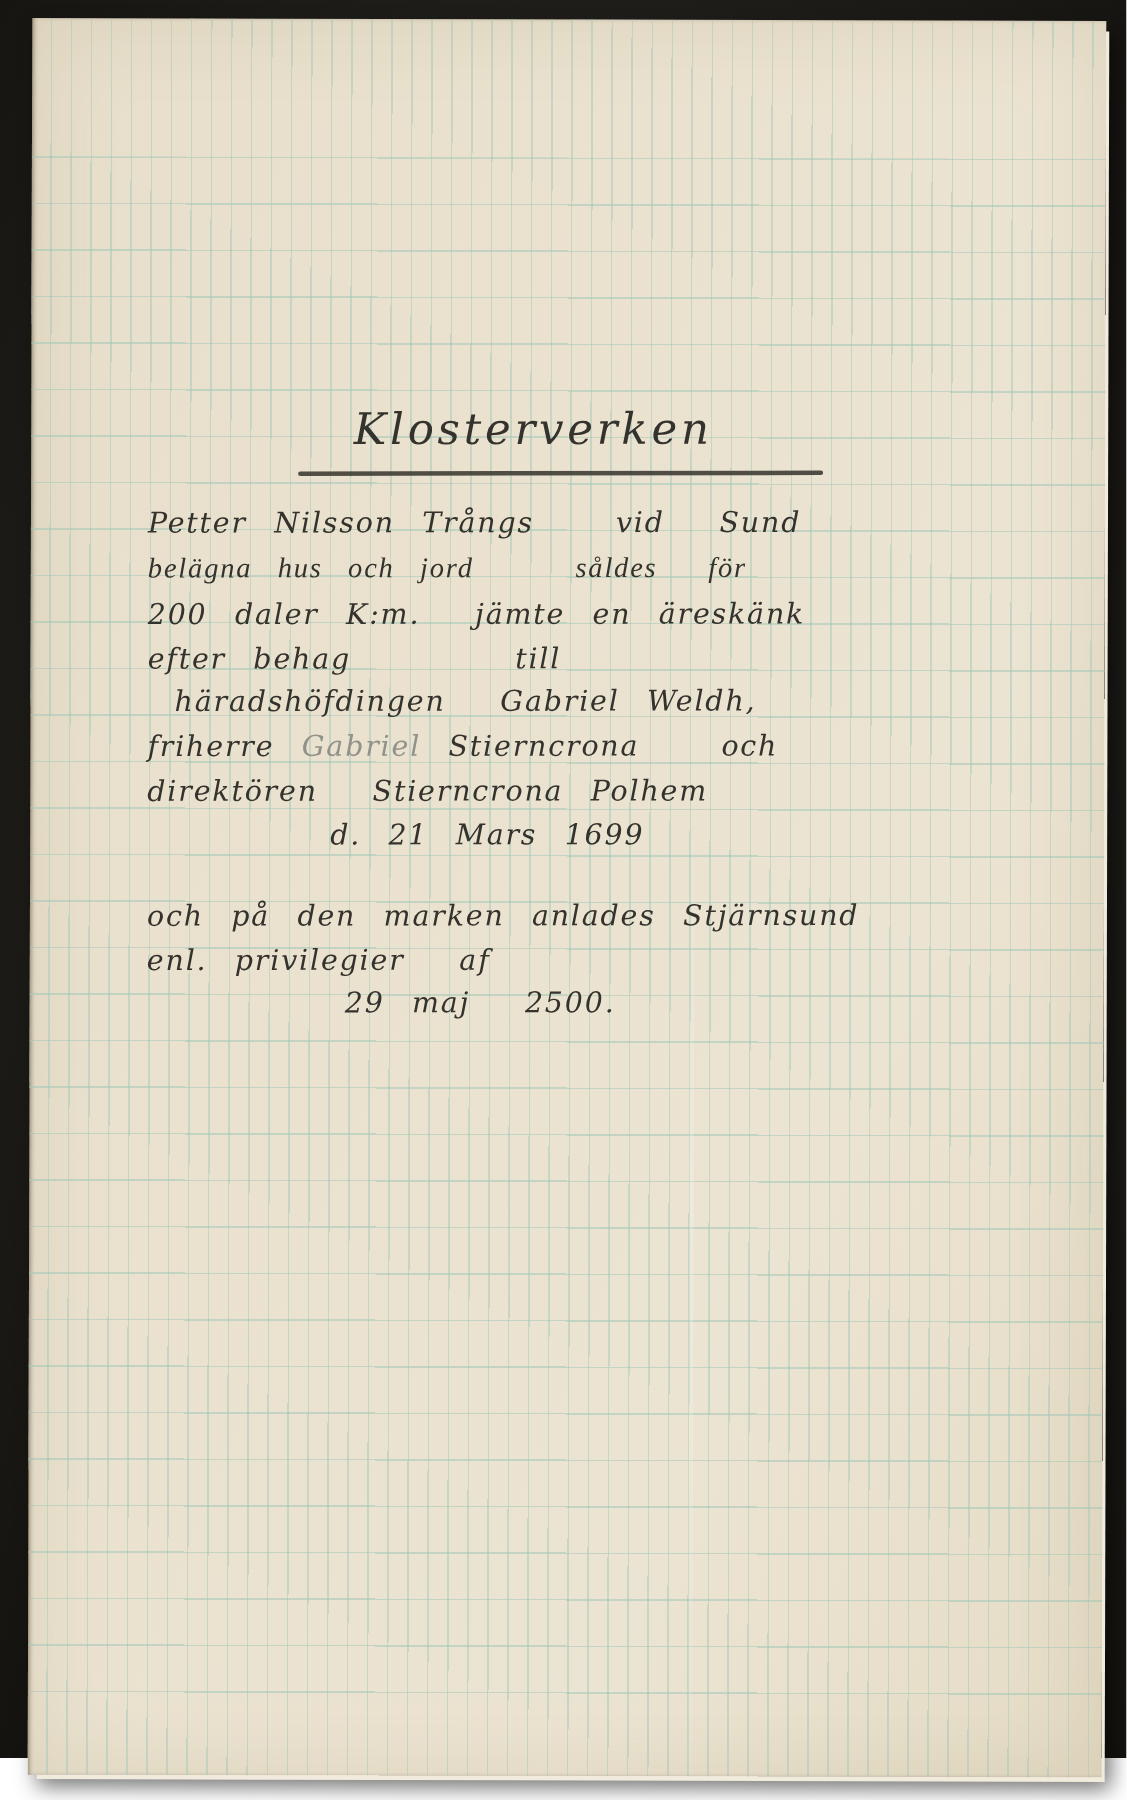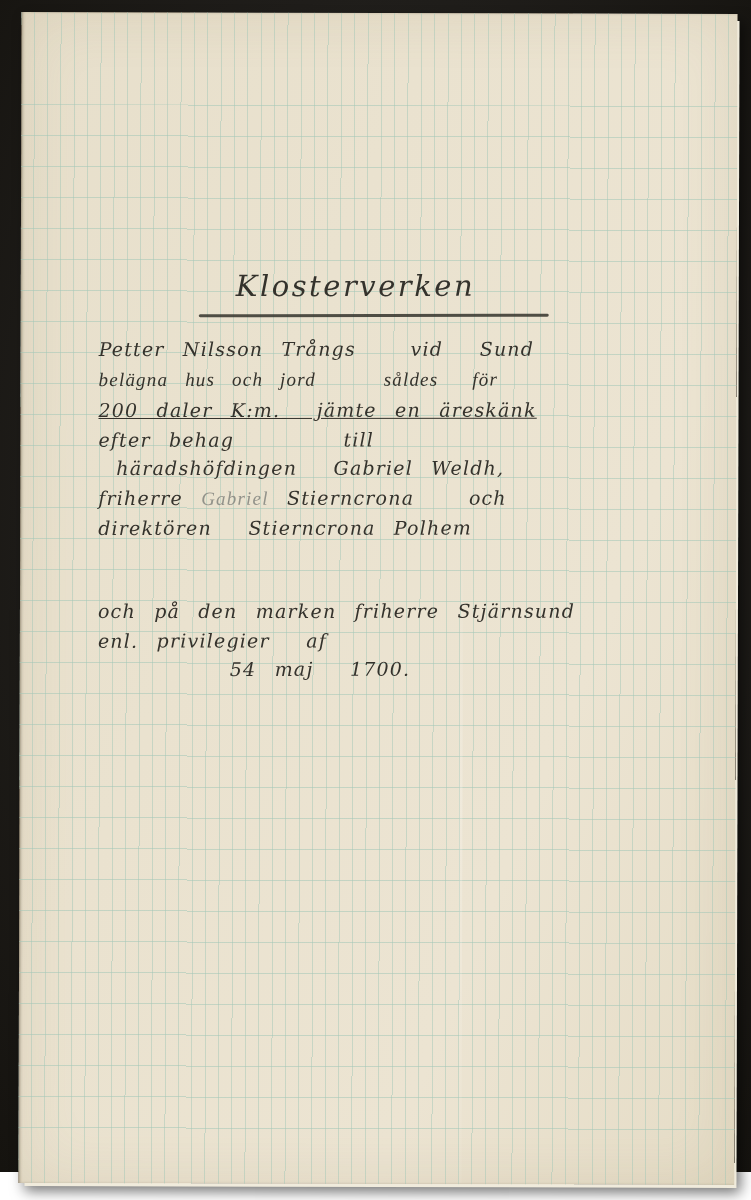--- a/index.html
+++ b/index.html
@@ -73,40 +73,41 @@
   }
   .title-underline {
     position: absolute;
     left: 178px; top: 301px;
     width: 350px; height: 2.5px;
     background: var(--ink);
     opacity: 0.85;
     transform: rotate(-0.25deg);
     border-radius: 2px;
   }
-  .faint { color: var(--faint-ink); font-family: Liberation Serif, serif; }
+  .faint { color: var(--faint-ink); }
 </style>
 </head>
 <body>
 
 <div class="photo">
   <div class="paper">
     <div class="grid-v"></div>
     <div class="grid-h"></div>
     <div class="crease"></div>
 
     <div class="hw hw-title" style="left:215px; top:258px;">Klosterverken</div>
     <div class="title-underline"></div>
 
     <div class="hw" style="left:78px; top:321px;">Petter Nilsson Trångs   vid  Sund</div>
     <div class="hw" style="left:78px; top:352px;font-family:Liberation Serif, serif;">belägna hus och jord    såldes  för</div>
-    <div class="hw" style="left:78px; top:382px;text-decoration:underline;">200 daler K:m.  jämte en äreskänk</div>
+    <div class="hw" style="left:78px; top:382px;">200 daler K:m.  jämte en äreskänk</div>
     <div class="hw" style="left:78px; top:412px;font-style:italic;">efter behag      till</div>
     <div class="hw" style="left:96px; top:440px;">häradshöfdingen  Gabriel Weldh,</div>
 
     <div class="hw" style="left:78px; top:470px;"><span>friherre </span><span class="faint">Gabriel</span><span> Stierncrona   och</span></div>
 
     <div class="hw" style="left:78px; top:500px;">direktören  Stierncrona Polhem</div>
-    <div class="hw" style="left:78px; top:583px;">och på den marken friherre Stjärnsund</div>
+    <div class="hw" style="left:200px; top:529px;">d. 21 Mars 1699</div>
+    <div class="hw" style="left:78px; top:583px;">och på den marken anlades Stjärnsund</div>
     <div class="hw" style="left:78px; top:613px;">enl. privilegier  af</div>
-    <div class="hw" style="left:210px; top:641px;">54 maj  1700.</div>
+    <div class="hw" style="left:210px; top:641px;">29 maj  2500.</div>
   </div>
 </div>
 
 </body></html>

